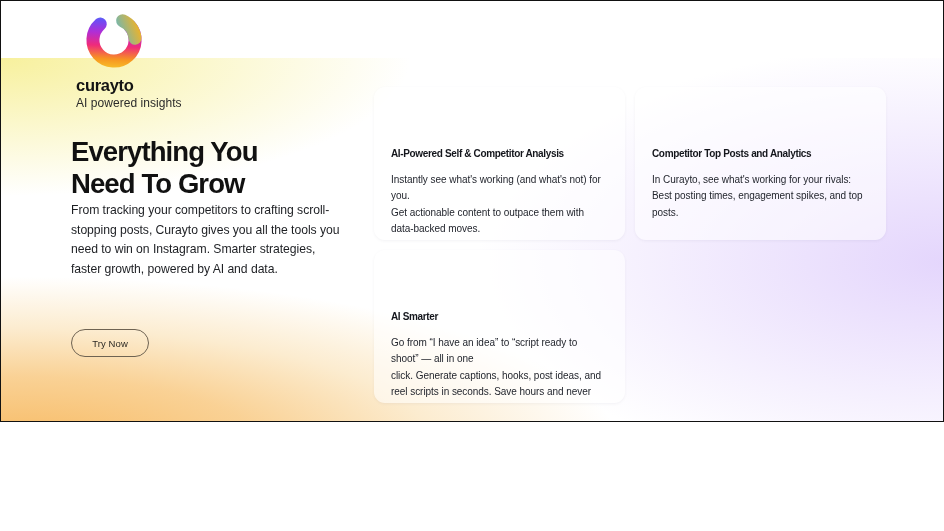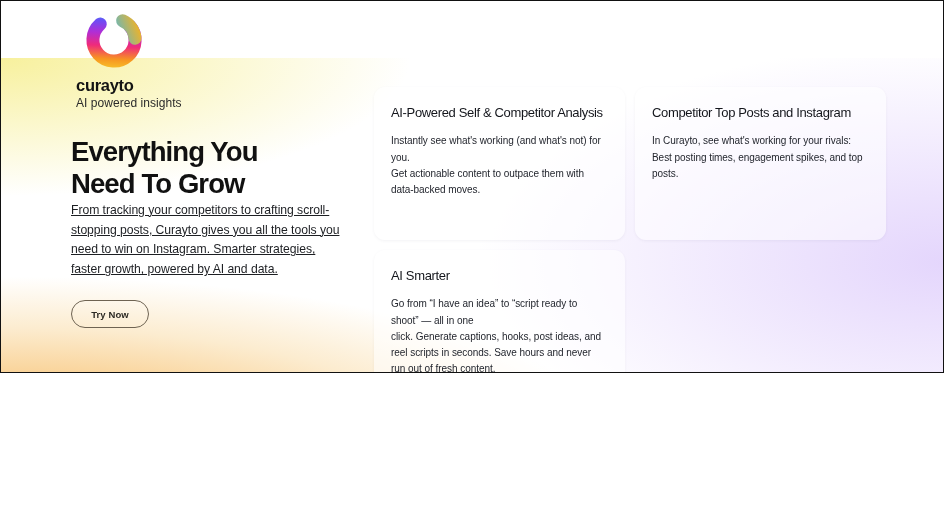--- a/index.html
+++ b/index.html
@@ -8,21 +8,21 @@
     width: 944px;
     height: 531px;
     overflow: hidden;
     background: #ffffff;
     font-family: "Liberation Sans", sans-serif;
   }
 
   #screenshot {
     position: relative;
     width: 944px;
-    height: 373px;
+    height: 422px;
     background: #ffffff;
     border: 1.5px solid #111111;
     overflow: hidden;
   }
 
   
   #hero {
     position: absolute;
     left: 0;
     top: 57px;
@@ -103,38 +103,38 @@
     white-space: pre-line;
   }
 
   #hero-sub {
     font-size: 12.2px;
     line-height: 1.63;
     color: #1d1f23;
     letter-spacing: -.05px;
     width: 272px;
     margin-bottom: 20px;
-    text-decoration: underline;
   }
 
   #try-now {
     display: inline-flex;
     align-items: center;
     justify-content: center;
     width: 78px;
     height: 28px;
     border: 1px solid #6e6352;
     border-radius: 999px;
     background: transparent;
     font-family: "Liberation Sans", sans-serif;
     font-size: 9.5px;
-    font-weight: 700;
+    font-weight: 400;
     color: #2d2a24;
     letter-spacing: .1px;
     cursor: pointer;
+    margin-top: 29px;
   }
 
   
   #cards {
     position: absolute;
     left: 373px;
     top: 86px;
     width: 512px;
     height: 322px;
     display: grid;
@@ -147,26 +147,27 @@
   .card {
     border-radius: 11px;
     padding: 17px 20px 14px 17px;
     background: rgba(255,255,255,.56);
     box-shadow: 0 1px 3px rgba(90,90,120,.07);
     overflow: hidden;
   }
   .card.r2 { grid-row: 2; }
 
   .card-title {
-    font-size: 13px;
-    font-weight: 400;
+    font-size: 10px;
+    font-weight: 700;
     line-height: 1.42;
     letter-spacing: -.35px;
     color: #14161c;
     margin-bottom: 11px;
+    margin-top: 43px;
   }
 
   .card-body {
     font-size: 10px;
     line-height: 1.62;
     letter-spacing: -.05px;
     color: #23262e;
     white-space: pre-line;
   }
 </style>
@@ -214,21 +215,21 @@
 
   <div id="cards">
 
     <div class="card">
       <div class="card-title">AI-Powered Self &amp; Competitor Analysis</div>
       <div class="card-body">Instantly see what's working (and what's not) for you.
 Get actionable content to outpace them with data-backed moves.</div>
     </div>
 
     <div class="card">
-      <div class="card-title">Competitor Top Posts and Instagram</div>
+      <div class="card-title">Competitor Top Posts and Analytics</div>
       <div class="card-body">In Curayto, see what's working for your rivals: Best posting times, engagement spikes, and top posts.</div>
     </div>
 
 
     <div class="card r2">
       <div class="card-title">AI Smarter</div>
       <div class="card-body">Go from “I have an idea” to “script ready to shoot” — all in one
 click. Generate captions, hooks, post ideas, and reel scripts in seconds. Save hours and never run out of fresh content.</div>
     </div>
 

